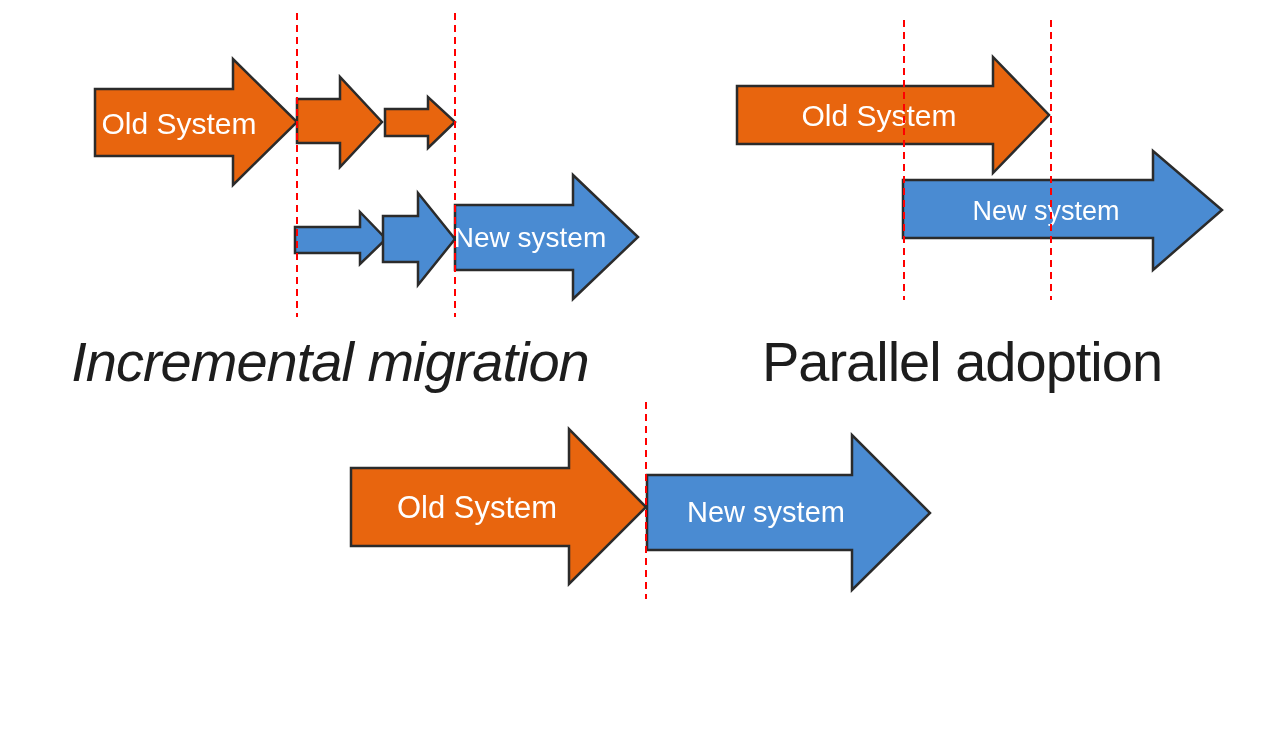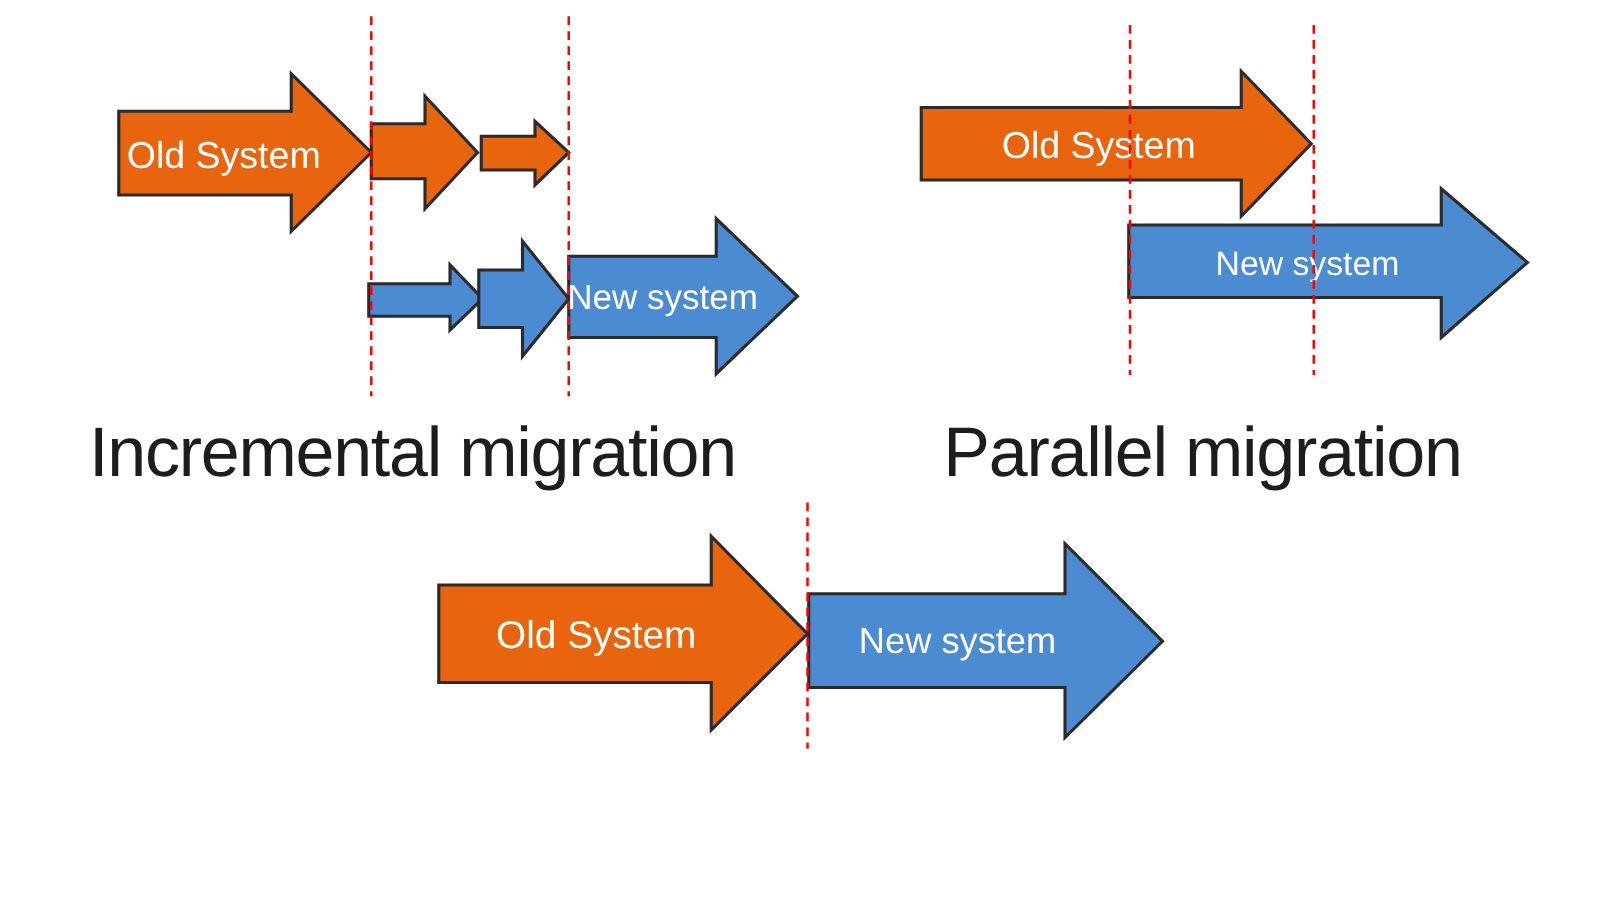--- a/index.html
+++ b/index.html
@@ -33,21 +33,21 @@
   .caption {
     position: absolute;
     color: var(--caption);
     font-family: "Liberation Sans", sans-serif;
     font-size: 56px;
     letter-spacing: -1px;
     line-height: 1.1;
     text-align: center;
     white-space: nowrap;
   }
-  .caption-incremental { left: 0px;   top: 331px; width: 660px; }
+  .caption-incremental { left: 0px;   top: 331px; width: 660px; font-style: italic; }
   .caption-parallel    { left: 712px; top: 331px; width: 500px; }
   .caption-bigbang     { left: 392px; top: 640px; width: 500px; }
 </style>
 </head>
 <body>
 
 <div class="canvas">
 
   <svg class="diagram-svg" width="1280" height="735" viewBox="0 0 1280 735">
 
@@ -77,16 +77,16 @@
       <polygon class="arrow-old" points="351,468 569,468 569,429 646,507 569,584 569,546 351,546"></polygon>
       <polygon class="arrow-new" points="647,475 852,475 852,435 930,513 852,590 852,550 647,550"></polygon>
       <text class="arrow-label" x="477" y="518" font-size="31">Old System</text>
       <text class="arrow-label" x="766" y="522" font-size="29">New system</text>
       <line class="cutover" x1="646" y1="402" x2="646" y2="620"></line>
     </g>
   </svg>
 
   <div class="caption caption-incremental">Incremental migration</div>
 
-  <div class="caption caption-parallel">Parallel migration</div>
+  <div class="caption caption-parallel">Parallel adoption</div>
 
 
 </div>
 
 </body></html>

